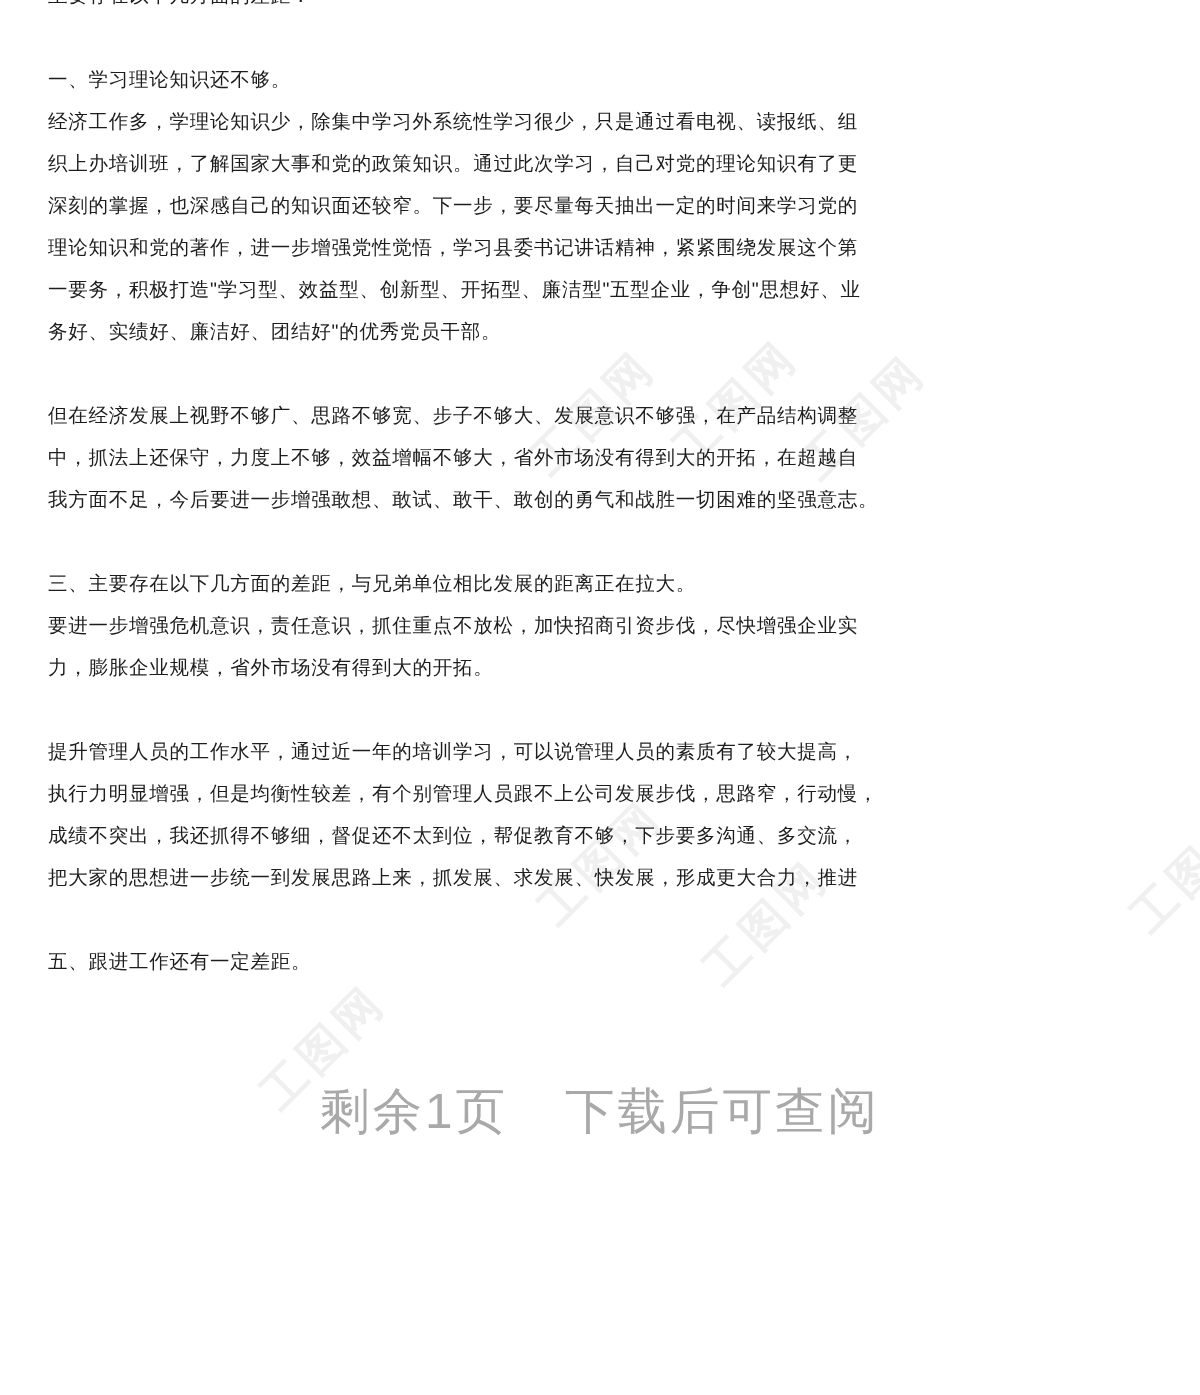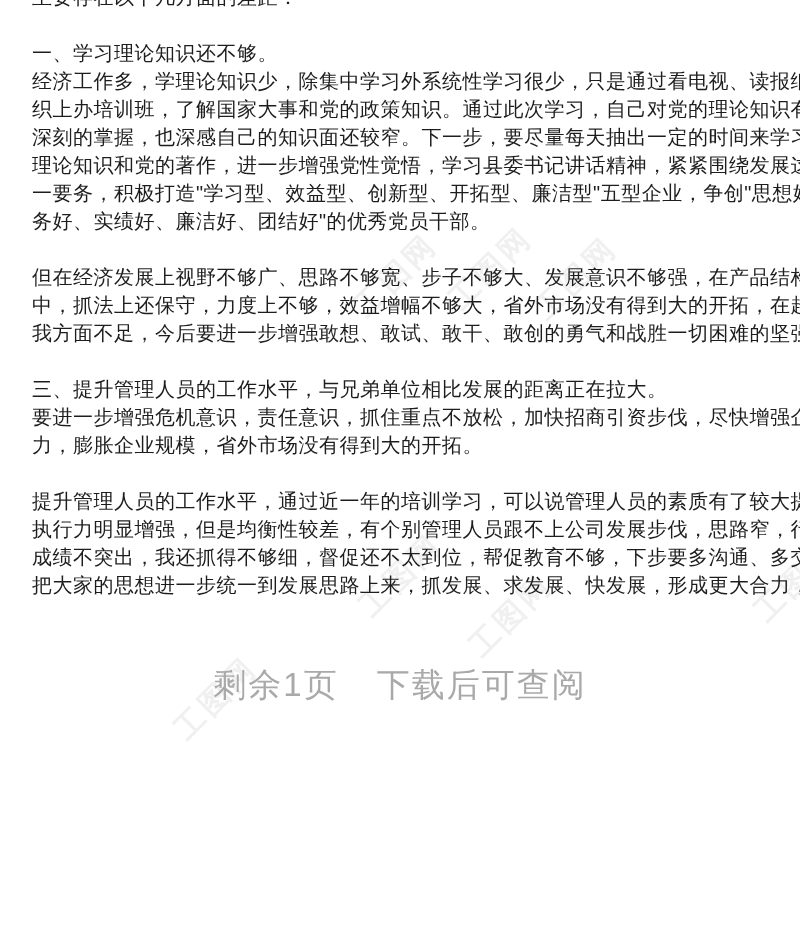--- a/index.html
+++ b/index.html
@@ -12,21 +12,21 @@
     position:relative;
   }
   .doc{
     position:relative;
     padding:0 28px 0 32px;
     z-index:2;
   }
   .line{
     height:28px;
     line-height:28px;
-    font-size:20px;
+    font-size:13px;
     white-space:nowrap;
     letter-spacing:0.5px;
   }
   .clipped{
     margin-top:-17px;      
     margin-bottom:28px;
   }
   .section{margin-bottom:28px;}
   .section:last-child{margin-bottom:0;}
   .footer{
@@ -78,28 +78,31 @@
         <div class="line">理论知识和党的著作，进一步增强党性觉悟，学习县委书记讲话精神，紧紧围绕发展这个第</div>
         <div class="line">一要务，积极打造"学习型、效益型、创新型、开拓型、廉洁型"五型企业，争创"思想好、业</div>
         <div class="line">务好、实绩好、廉洁好、团结好"的优秀党员干部。</div>
       </div>
       <div class="section">
         <div class="line">但在经济发展上视野不够广、思路不够宽、步子不够大、发展意识不够强，在产品结构调整</div>
         <div class="line">中，抓法上还保守，力度上不够，效益增幅不够大，省外市场没有得到大的开拓，在超越自</div>
         <div class="line">我方面不足，今后要进一步增强敢想、敢试、敢干、敢创的勇气和战胜一切困难的坚强意志。</div>
       </div>
       <div class="section">
-        <div class="line heading">三、提升管理人员的工作水平，与兄弟单位相比发展的距离正在拉大。</div>
+        <div class="line heading">三、主要存在以下几方面的差距，与兄弟单位相比发展的距离正在拉大。</div>
         <div class="line">要进一步增强危机意识，责任意识，抓住重点不放松，加快招商引资步伐，尽快增强企业实</div>
         <div class="line">力，膨胀企业规模，省外市场没有得到大的开拓。</div>
       </div>
       <div class="section">
         <div class="line">提升管理人员的工作水平，通过近一年的培训学习，可以说管理人员的素质有了较大提高，</div>
         <div class="line">执行力明显增强，但是均衡性较差，有个别管理人员跟不上公司发展步伐，思路窄，行动慢，</div>
         <div class="line">成绩不突出，我还抓得不够细，督促还不太到位，帮促教育不够，下步要多沟通、多交流，</div>
         <div class="line">把大家的思想进一步统一到发展思路上来，抓发展、求发展、快发展，形成更大合力，推进</div>
       </div>
+      <div class="section">
+        <div class="line heading">五、跟进工作还有一定差距。</div>
+      </div>
     </div>
 </div>
 
 <div class="footer">
   <span>剩余1页</span><span class="gap"></span><span>下载后可查阅</span>
 </div>
 
 </body></html>

